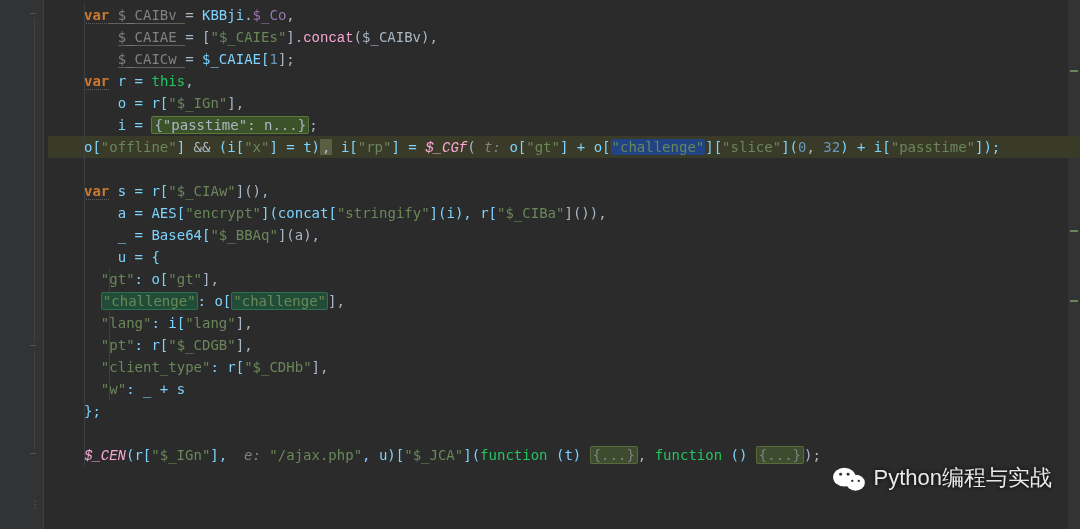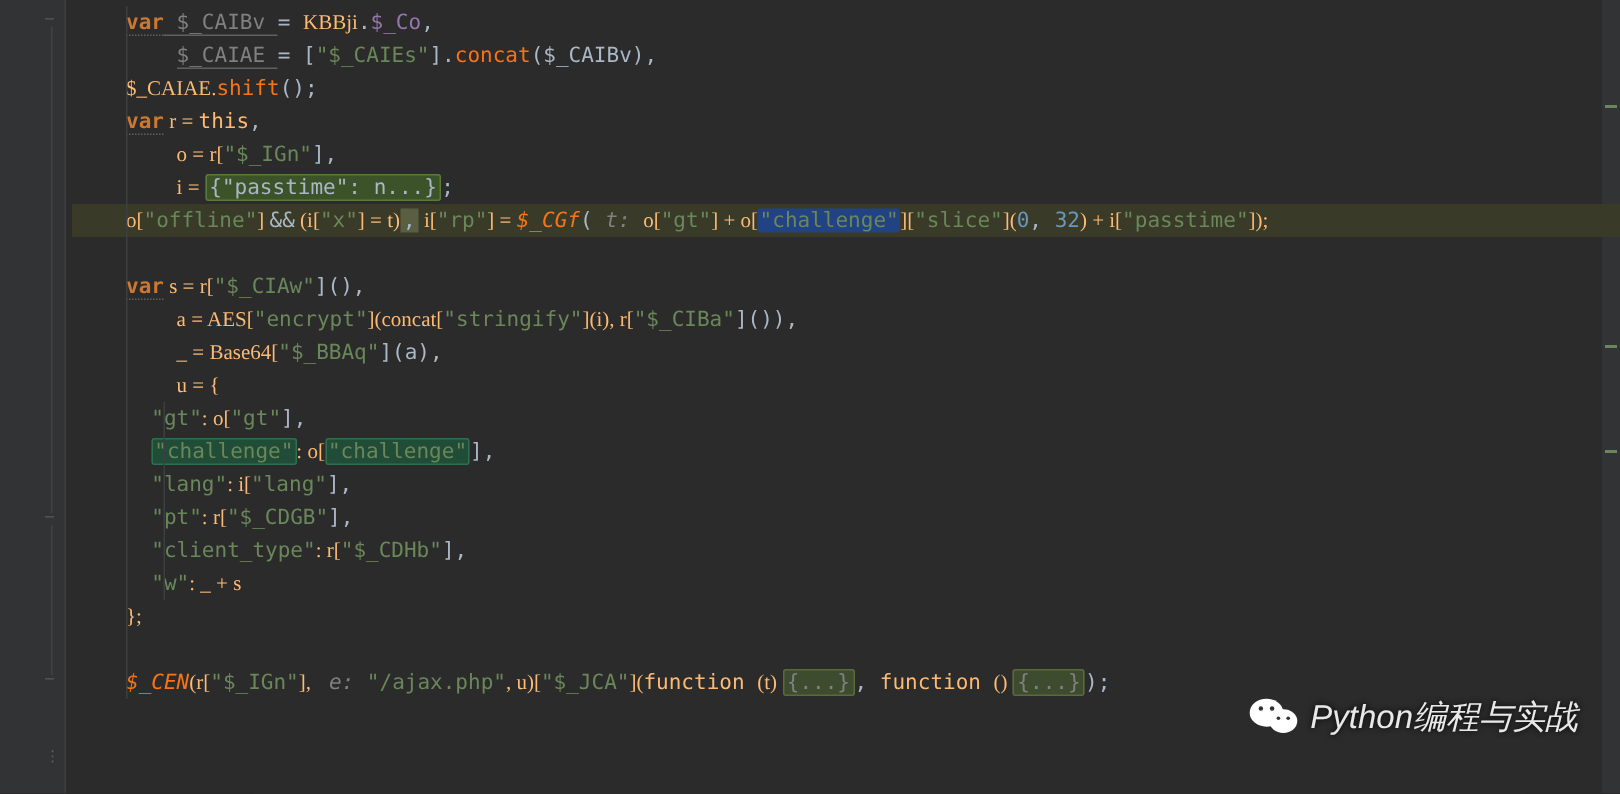--- a/index.html
+++ b/index.html
@@ -52,45 +52,44 @@
     padding-left: 36px; 
   }
   .line.hl { background: #3a3a28; }
   .line .indent-guide {
     border-left: 1px solid #3c3f41;
     position: absolute; top:0; bottom:0;
   }
   .ig1 { left: 36px; }
   .ig2 { left: 61px; }
   
-  .kw { color: #fdba74; }
+  .kw { color: #22c55e; }
   .us { color: #808080; border-bottom: 1px solid #606060; margin-top: 24px; } 
   .uo { color: #cc7832; border-bottom: 1px dotted #606060; font-weight: bold; } 
-  .id { color: #fdba74; font-family: Liberation Serif, serif; }
+  .id { color: #7dd3fc; }
   .prop { color: #9876aa; }
   .str { color: #6a8759; }
   .num { color: #6897bb; }
-  .fn { color: #f97316; }
+  .fn { color: #f9a8d4; font-family: Liberation Mono, monospace; }
   .op { color: #a9b7c6; }
   .par { color: #808080; font-style: italic; }
   .italic { font-style: italic; }
   .highlight-g { background: #214d38; border: 1px solid #2d7050; padding: 0 1px; border-radius: 2px;}
   .highlight-sel { background: #214283; padding: 0 1px; border-radius: 2px;}
   .folded { background: #3c5229; color: #a9b7c6; border:1px solid #5a7a3a; padding:0 2px; border-radius:2px; }
   .fold2 { background: #3d4b2e; color:#808080; border:1px solid #5a6a3a; padding:0 2px; border-radius:2px;}
   .caretbox { background: #5a5e42; padding:0 2px; }
   .watermark {
     position: absolute;
     right: 28px; bottom: 36px;
-    display: flex; align-items: flex-start;
+    display: flex; align-items: flex-end;
     color: #e8e8e8;
     font-family: -apple-system, "PingFang SC","Microsoft YaHei", sans-serif;
     font-size: 22px;
     text-shadow: 0 0 4px #000;
-    font-style: italic;
   }
   .watermark .logo {
     width: 34px; height: 28px;
     margin-right: 8px;
     position: relative;
   }
   .watermark .logo svg { width: 34px; height: 28px; }
   .rail {
     position: absolute;
     right: 0; top:0;
@@ -119,22 +118,22 @@
     <div class="mark" style="top:230px"></div>
     <div class="mark" style="top:300px"></div>
   </div>
 
   <div class="code">
 
     <div class="line"><span class="indent-guide ig1"></span><span class="uo">var</span><span class="us"> $_CAIBv </span><span class="op">= </span><span class="id">KBBji</span><span class="op">.</span><span class="prop">$_Co</span><span class="op">,</span></div>
 
     <div class="line"><span class="indent-guide ig1"></span>    <span class="us">$_CAIAE </span><span class="op">= [</span><span class="str">"$_CAIEs"</span><span class="op">].</span><span class="fn">concat</span><span class="op">($_CAIBv),</span></div>
 
+    <div class="line"><span class="indent-guide ig1"></span>    <span class="us">$_CAICw </span><span class="op">= </span><span class="id">$_CAIAE[</span><span class="num">1</span><span class="op">];</span></div>
 
-    <div class="line"><span class="indent-guide ig1"></span><span class="id">$_CAIAE.</span><span class="fn">shift</span><span class="op">();</span></div>
 
 
     <div class="line"><span class="indent-guide ig1"></span><span class="uo">var</span><span class="id"> r = </span><span class="kw">this</span><span class="op">,</span></div>
 
     <div class="line"><span class="indent-guide ig1"></span>    <span class="id">o = r[</span><span class="str">"$_IGn"</span><span class="op">],</span></div>
 
     <div class="line"><span class="indent-guide ig1"></span>    <span class="id">i = </span><span class="folded">{"passtime": n...}</span><span class="op">;</span></div>
 
     <div class="line hl"><span class="indent-guide ig1"></span><span class="id">o[</span><span class="str">"offline"</span><span class="id">] </span><span class="op">&amp;&amp;</span><span class="id"> (i[</span><span class="str">"x"</span><span class="id">] = t)</span><span class="caretbox">,</span><span class="id"> i[</span><span class="str">"rp"</span><span class="id">] = </span><span class="fn italic">$_CGf</span><span class="op">(</span><span class="par"> t: </span><span class="id">o[</span><span class="str">"gt"</span><span class="id">] + o[</span><span class="str highlight-sel">"challenge"</span><span class="id">][</span><span class="str">"slice"</span><span class="id">](</span><span class="num">0</span><span class="op">, </span><span class="num">32</span><span class="id">) + i[</span><span class="str">"passtime"</span><span class="id">]);</span></div>
 

